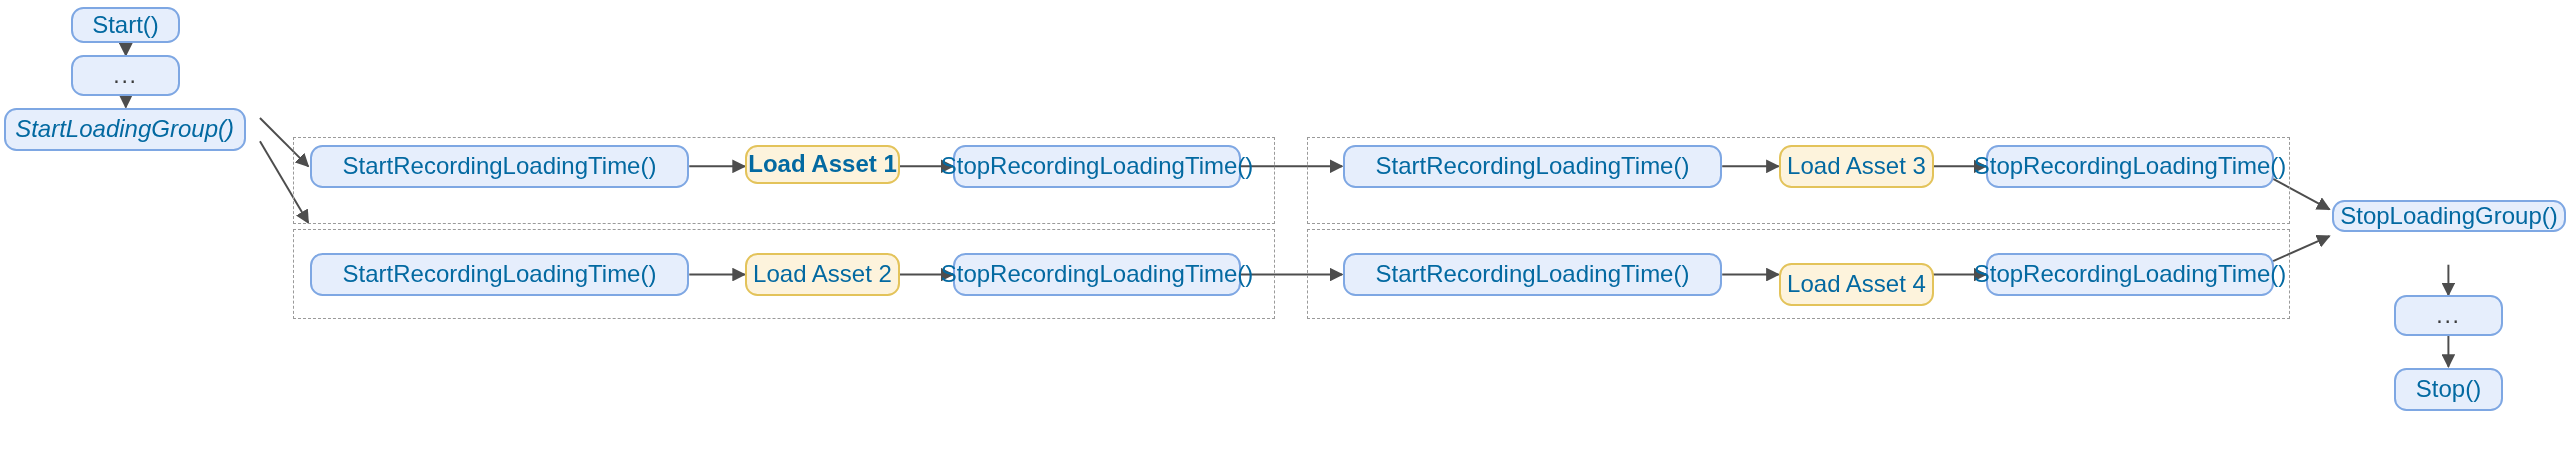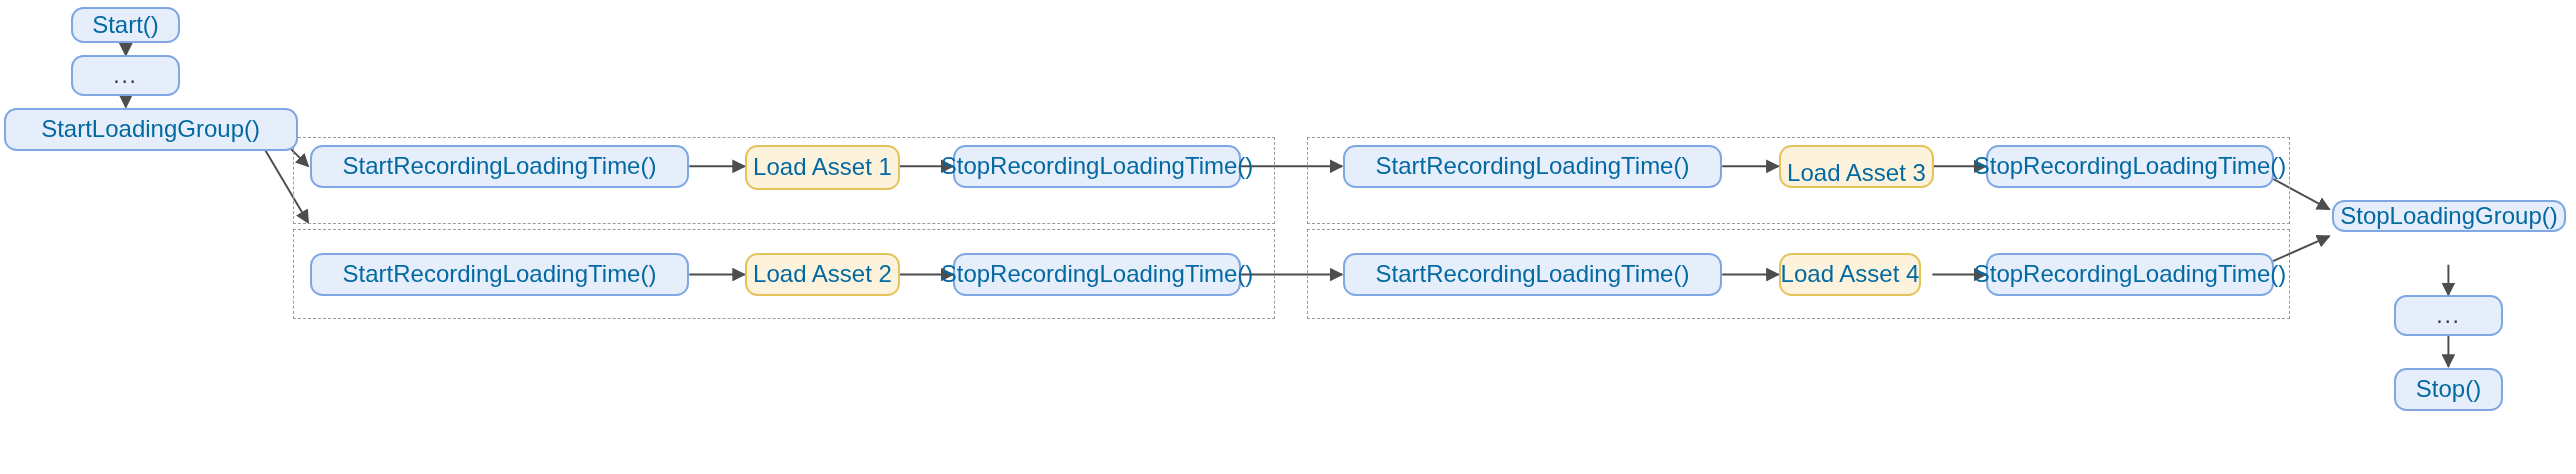--- a/index.html
+++ b/index.html
@@ -113,58 +113,58 @@
   <div class="group-box" style="left:1307px; top:229px; width:983px; height:90px;"></div>
 
   <div class="node blue" style="left:71px; top:7.2px; width:109px; height:36px;">
     <span>Start()</span>
   </div>
 
   <div class="node blue ellipsis" style="left:71px; top:55px; width:109px; height:41px;">
     <span>...</span>
   </div>
 
-  <div class="node blue" style="left:3.6px; top:108px; width:294px; height:43px;">
+  <div class="node blue" style="left:3.6px; top:108px; width:242px; height:43px;font-style:italic;">
     <span>StartLoadingGroup()</span>
   </div>
 
   <div class="node blue" style="left:310px; top:145px; width:379px; height:43px;">
     <span>StartRecordingLoadingTime()</span>
   </div>
-  <div class="node yellow" style="left:745px; top:145px; width:155px; height:45px;">
+  <div class="node yellow" style="left:745px; top:145px; width:155px; height:39px;font-weight:bold;">
     <span>Load Asset 1</span>
   </div>
   <div class="node blue" style="left:953px; top:145px; width:288px; height:43px;">
     <span>StopRecordingLoadingTime()</span>
   </div>
 
   <div class="node blue" style="left:310px; top:253px; width:379px; height:43px;">
     <span>StartRecordingLoadingTime()</span>
   </div>
   <div class="node yellow" style="left:745px; top:253px; width:155px; height:43px;text-align:center;">
     <span>Load Asset 2</span>
   </div>
   <div class="node blue" style="left:953px; top:253px; width:288px; height:43px;">
     <span>StopRecordingLoadingTime()</span>
   </div>
 
   <div class="node blue" style="left:1343px; top:145px; width:379px; height:43px;">
     <span>StartRecordingLoadingTime()</span>
   </div>
-  <div class="node yellow" style="left:1779px; top:145px; width:155px; height:43px;align-items:flex-end;">
+  <div class="node yellow" style="left:1779px; top:145px; width:155px; height:43px;">
     <span>Load Asset 3</span>
   </div>
   <div class="node blue" style="left:1986px; top:145px; width:288px; height:43px;">
     <span>StopRecordingLoadingTime()</span>
   </div>
 
   <div class="node blue" style="left:1343px; top:253px; width:379px; height:43px;">
     <span>StartRecordingLoadingTime()</span>
   </div>
-  <div class="node yellow" style="left:1779px; top:253px; width:142px; height:43px;">
+  <div class="node yellow" style="left:1779px; top:263px; width:155px; height:43px;">
     <span>Load Asset 4</span>
   </div>
   <div class="node blue" style="left:1986px; top:253px; width:288px; height:43px;">
     <span>StopRecordingLoadingTime()</span>
   </div>
 
   <div class="node blue" style="left:2332px; top:200px; width:234px; height:32px;">
     <span>StopLoadingGroup()</span>
   </div>
 

